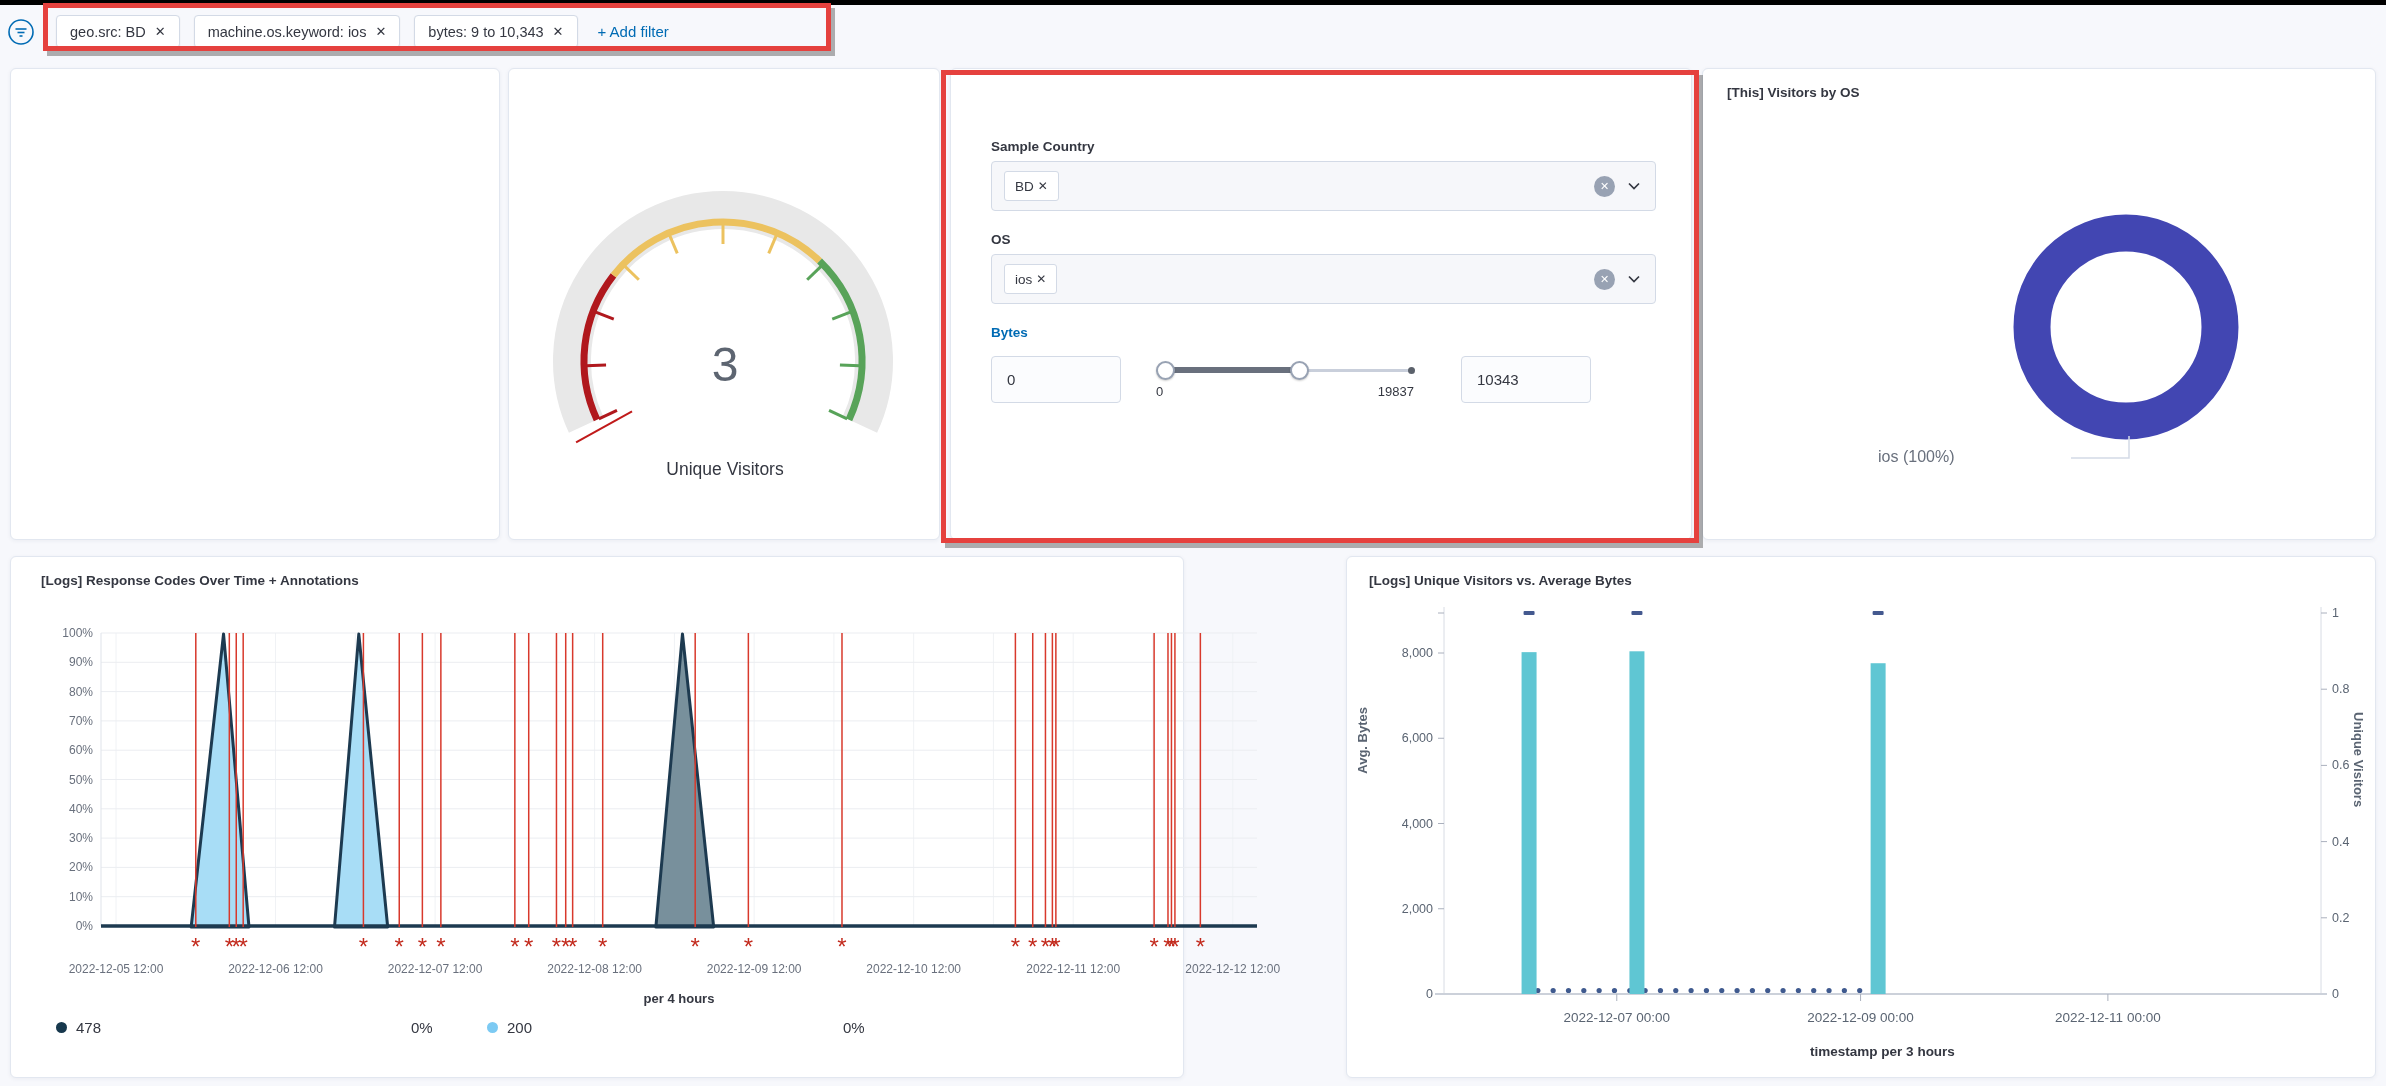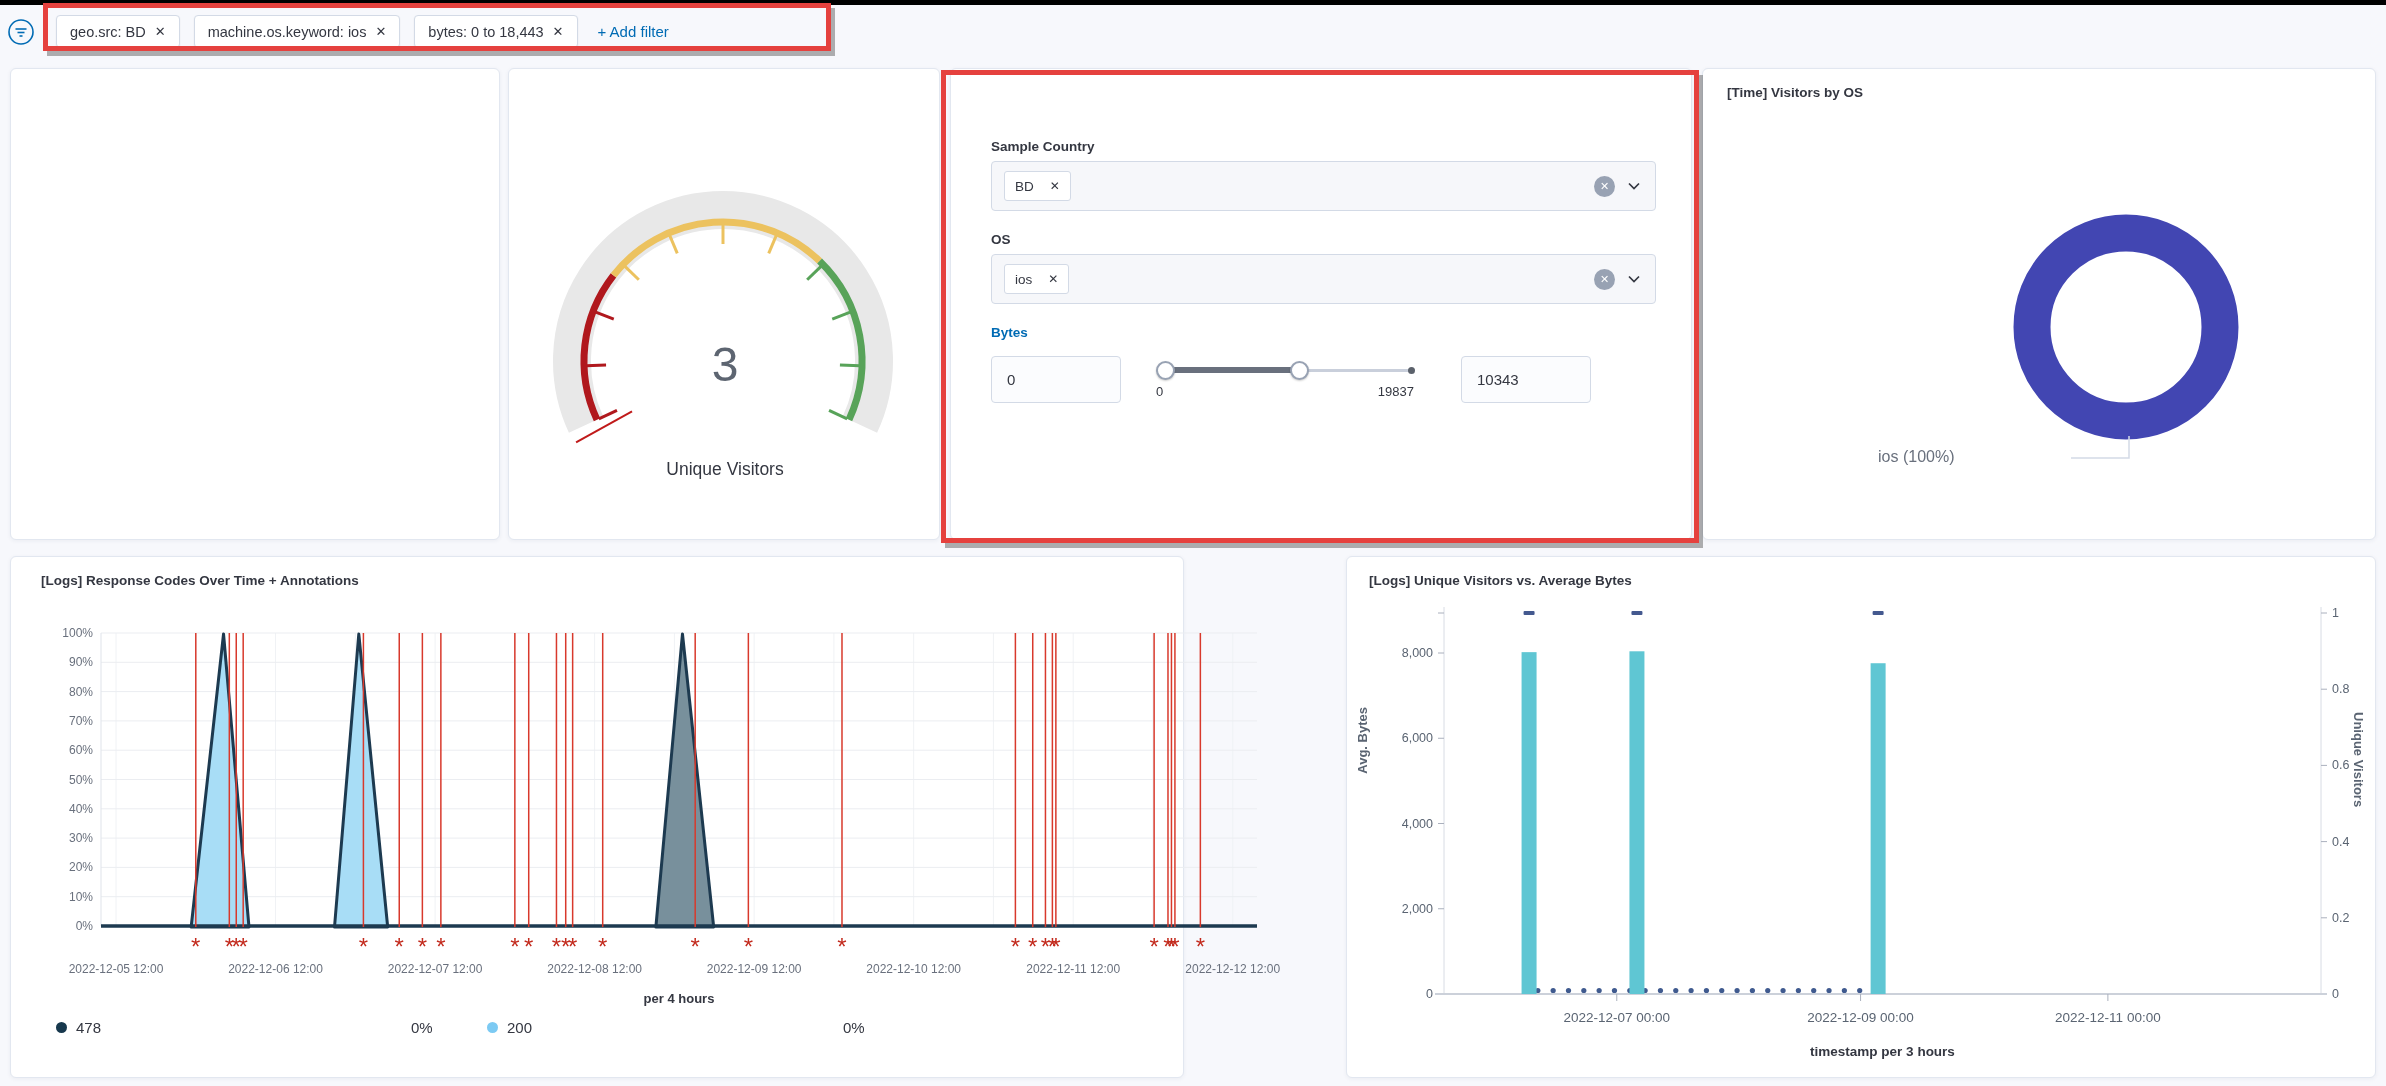--- a/index.html
+++ b/index.html
@@ -33,21 +33,21 @@
   .md-body a { color:#343741; text-decoration:underline; cursor:pointer; }
   
   .gauge-value { position:absolute; left:0; top:268px; width:432px; text-align:center;
     font-size:48px; color:#5d6571; }
   .gauge-caption { position:absolute; left:0; top:390px; width:432px; text-align:center;
     font-size:17.5px; color:#343741; }
   
   .ctl-label { position:absolute; left:40px; font-size:13.5px; font-weight:bold; color:#343741; }
   .combo { position:absolute; left:40px; width:665px; height:50px; background:#f6f7fa;
     border:1px solid #d3dae6; border-radius:4px; display:flex; align-items:center; padding:0 12px; cursor:pointer; }
-  .tag { display:inline-flex; align-items:center; gap:16px; background:#fff; border:1px solid #d3dae6;
+  .tag { display:inline-flex; align-items:center; gap:4px; background:#fff; border:1px solid #d3dae6;
     border-radius:3px; height:30px; padding:14px 10px; font-size:13.5px; color:#343741; }
   .tag .x { font-size:12px; cursor:pointer; }
   .combo-right { margin-left:auto; display:flex; align-items:center; gap:10px; }
   .clear-circle { width:21px; height:21px; border-radius:50%; background:#98a2b3; color:#fff;
     font-size:11px; display:flex; align-items:center; justify-content:center; cursor:pointer; }
   .num-box { position:absolute; width:130px; height:47px; background:#fbfcfe; border:1px solid #d3dae6;
     border-radius:4px; font-size:15px; color:#343741; display:flex; align-items:center; padding-left:15px; }
   .slider { position:absolute; left:205px; top:287px; width:258px; height:30px; }
   .slider .track { position:absolute; left:0; right:0; top:13px; height:3px; background:#c9cfdb; border-radius:2px; }
   .slider .active { position:absolute; top:11px; height:6px; background:#69707d; border-radius:3px; }
@@ -87,21 +87,21 @@
   <div class="pills">
     <span class="pill">
       <span>geo.src: BD</span>
       <span class="x">✕</span>
     </span>
     <span class="pill">
       <span>machine.os.keyword: ios</span>
       <span class="x">✕</span>
     </span>
     <span class="pill">
-      <span>bytes: 0 to 18,443</span>
+      <span>bytes: 9 to 10,343</span>
       <span class="x">✕</span>
     </span>
     <a class="addfilter">+ Add filter</a>
   </div>
 </div>
 <div class="redbox" id="rb1"></div>
 
 <div class="panel" id="p1">
 </div>
 
@@ -168,21 +168,21 @@
   </div>
   <div class="slider-labels">
     <span>0</span>
     <span>19837</span>
   </div>
   <div class="num-box" style="left:510px; top:287px;">10343</div>
 </div>
 <div class="redbox" id="rb2"></div>
 
 <div class="panel" id="p4">
-  <div class="vis-title">[Time] Visitors by OS</div>
+  <div class="vis-title">[This] Visitors by OS</div>
   <svg class="chart" id="visitors-by-os-svg" width="674" height="472" viewBox="0 0 674 472">
       <circle cx="423" cy="258" r="94" fill="none" stroke="#4246b2" stroke-width="37"></circle>
       <polyline points="368,389 426,389 426,367" fill="none" stroke="#d3dae6" stroke-width="1.5"></polyline>
     </svg>
   <div class="donut-label">ios (100%)</div>
 </div>
 
 <div class="panel" id="p5">
   <div class="vis-title" style="left:30px;">[Logs] Response Codes Over Time + Annotations</div>
   <svg class="chart" id="response-codes-svg" width="1322" height="522" viewBox="0 0 1322 522">

